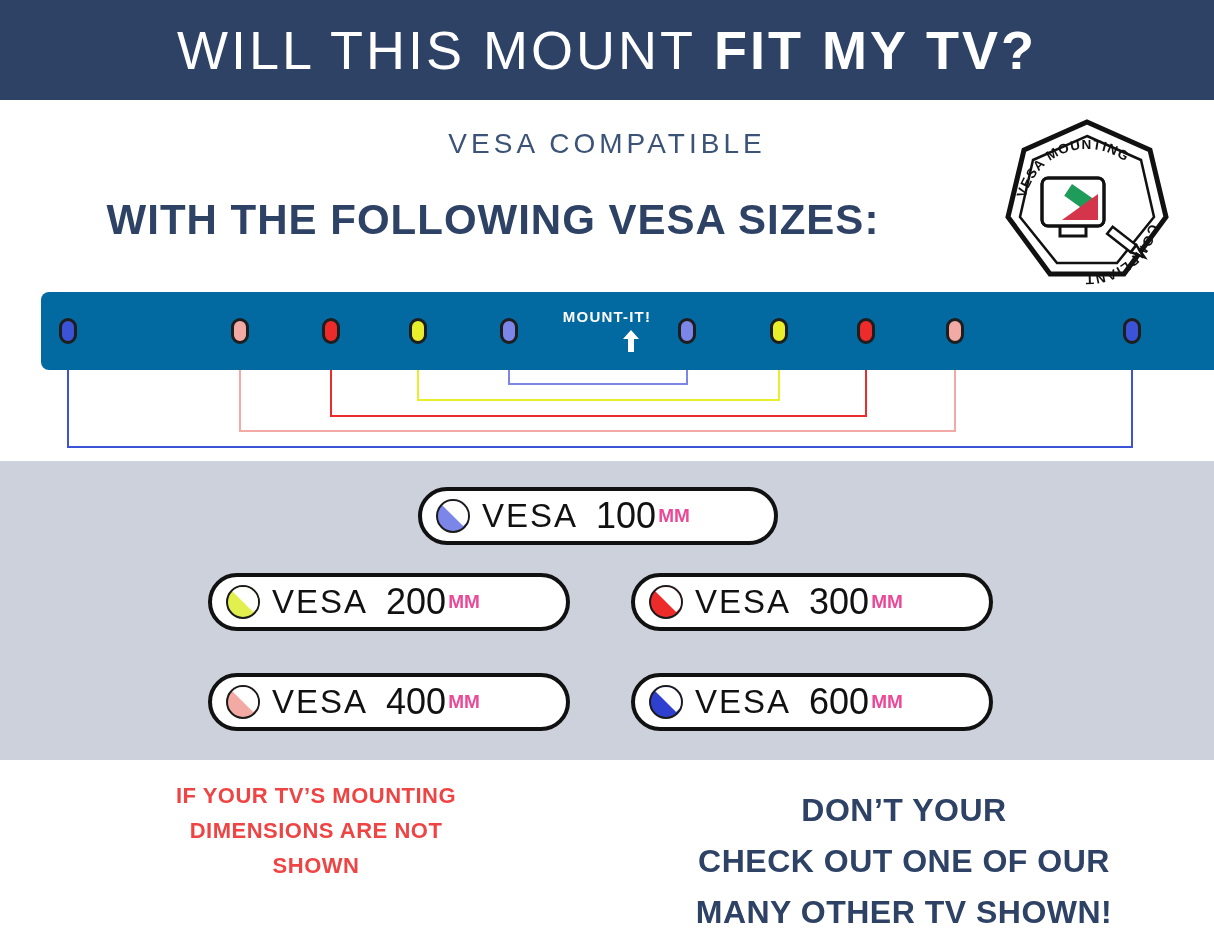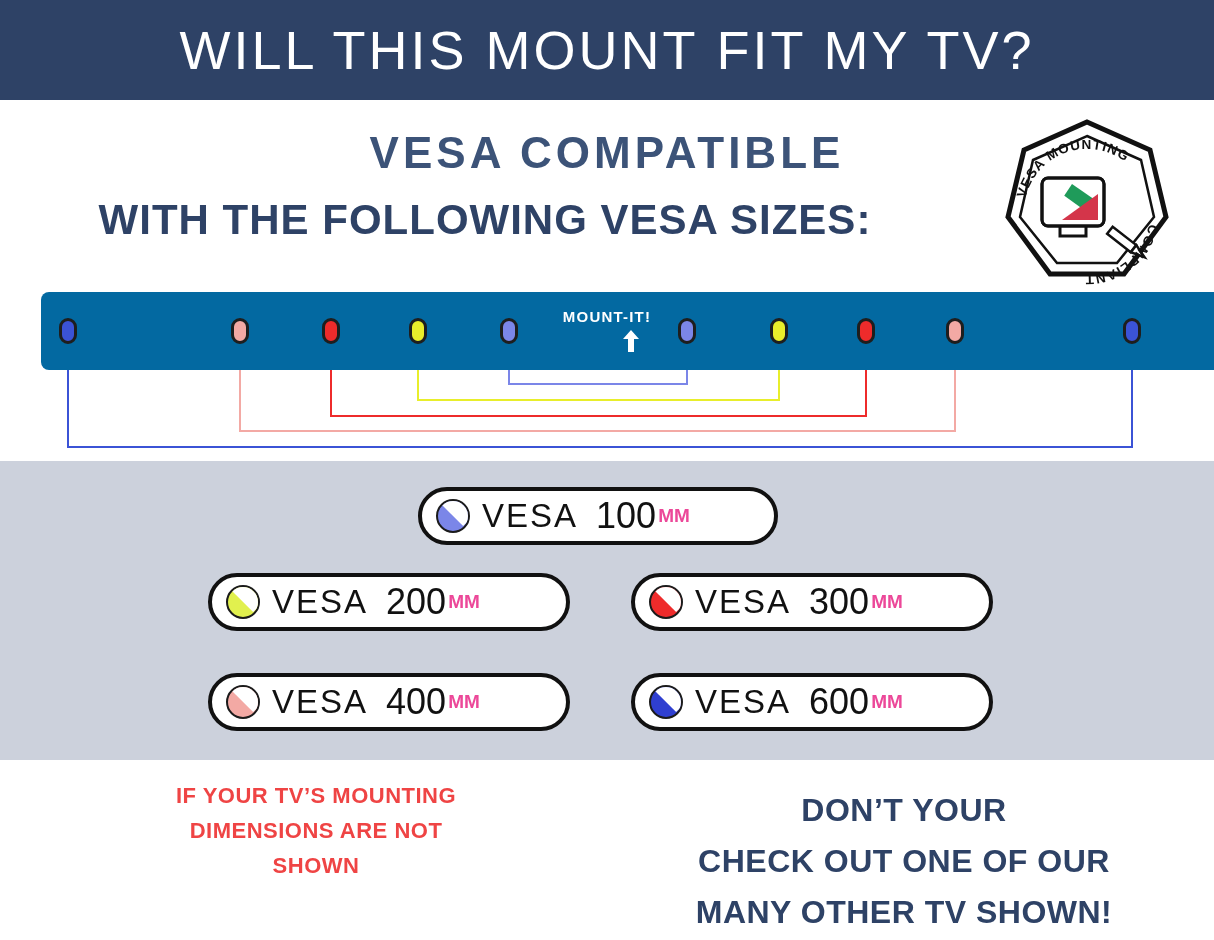--- a/index.html
+++ b/index.html
@@ -32,36 +32,36 @@
     justify-content: center;
   }
   .header-text {
     color: #ffffff;
     font-size: 54px;
     letter-spacing: 3px;
     white-space: nowrap;
     line-height: 1;
   }
   .header-text .light { font-weight: 300; margin-top: 44px; }
-  .header-text .bold { font-weight: 400; }
+  .header-text .bold { font-weight: 700; }
 
   
   .vesa-compatible {
     position: absolute;
     left: 0; top: 128px;
     width: 1214px;
     text-align: center;
     color: #3c5378;
-    font-size: 44px;
-    font-weight: 700;
+    font-size: 28px;
+    font-weight: 400;
     letter-spacing: 4px;
   }
   .vesa-sizes {
     position: absolute;
-    left: 0; top: 196px;
+    left: 8px; top: 196px;
     width: 970px;
     text-align: center;
     color: #2e4266;
     font-size: 42px;
     font-weight: 700;
     letter-spacing: 1px;
   }
 
   
   .badge {

